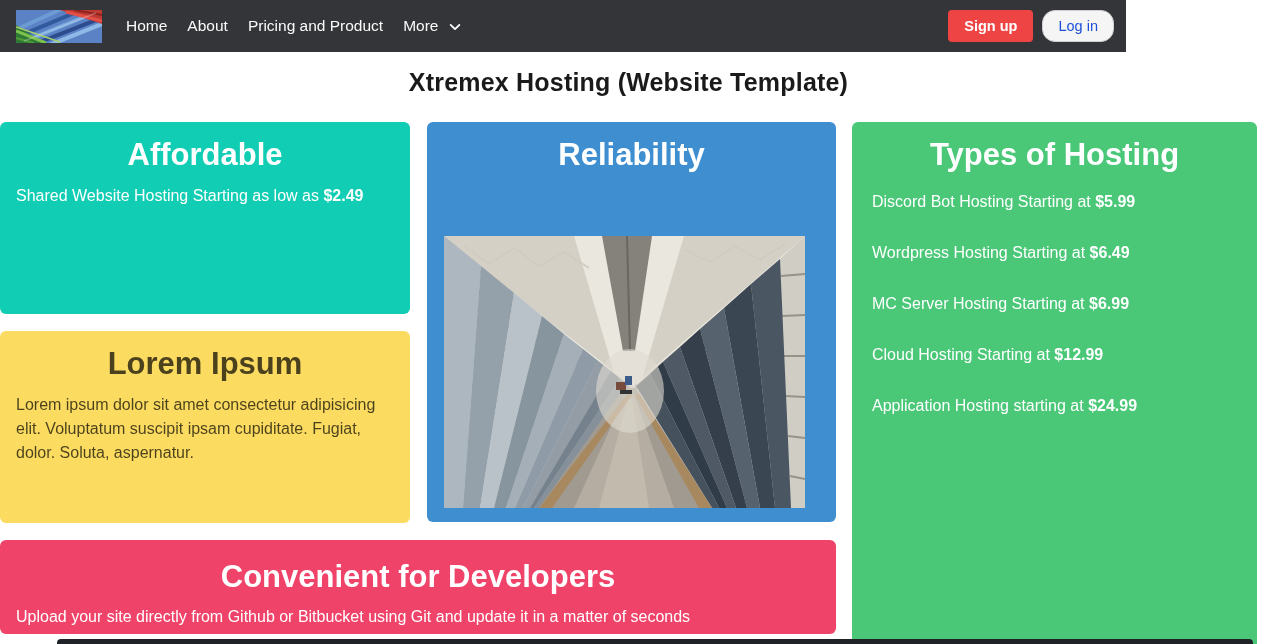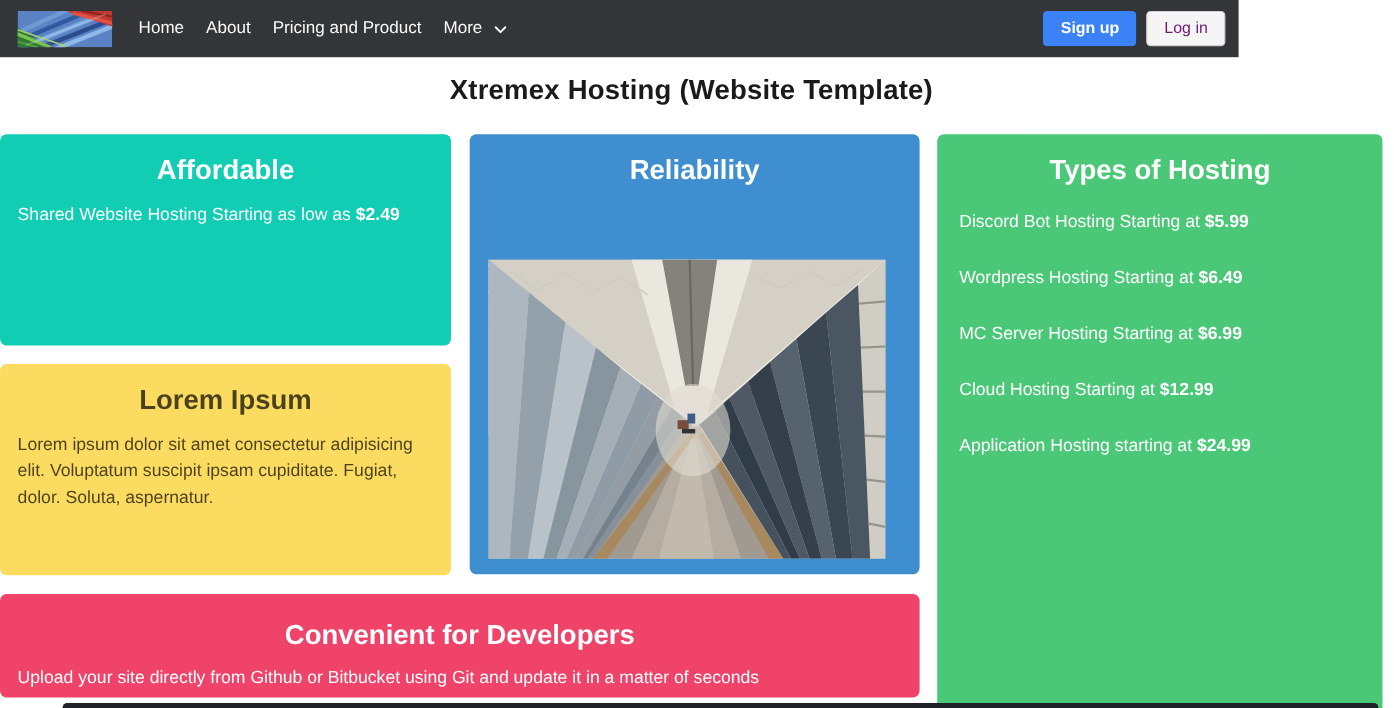--- a/index.html
+++ b/index.html
@@ -9,30 +9,30 @@
   
   .navbar { position:absolute; left:0; top:0; width:1126px; height:52px; background:#333538;
             display:flex; align-items:center; padding:0 12px 0 16px; }
   .logo { width:86px; height:33px; margin-right:14px; display:block; cursor:pointer; }
   .nav-links { display:flex; align-items:center; height:100%; }
   .nav-link { color:#fafafa; font-size:15.5px; padding:0 10px; line-height:52px; cursor:pointer; white-space:nowrap; }
   .nav-link.more { display:flex; align-items:center; gap:10px; }
   .chev { display:inline-block; margin-top:2px; }
   .nav-spacer { flex:1; }
   .btn { border-radius:4px; font-size:14.5px; padding:7px 15px; cursor:pointer; border:1px solid transparent; }
-  .btn-signup { background:#3b82f6; color:#ffffff; font-weight:700; margin-right:9px; }
-  .btn-login  { background:#f5f5f5; color:#701a75; border-color:#cfcfcf; }
+  .btn-signup { background:#ef4444; color:#ffffff; font-weight:700; margin-right:9px; }
+  .btn-login  { background:#f5f5f5; color:#1d4ed8; border-color:#cfcfcf;border-radius:13px; }
 
   
   .page-title { position:absolute; left:0; top:68px; width:1257px; text-align:center;
                 font-size:25px; font-weight:700; color:#1a1a1a; letter-spacing:0.2px; }
 
   
   .card { position:absolute; border-radius:6px; color:#ffffff; }
-  .card-title { padding-top:18px; text-align:center; font-size:25px; font-weight:700; line-height:30px; }
+  .card-title { padding-top:18px; text-align:center; font-size:31px; font-weight:700; line-height:30px; }
   .card-text  { padding:14px 16px 0 16px; font-size:16px; line-height:1.5; }
   .b { font-weight:700; }
 
   .card-affordable { left:0; top:122px; width:410px; height:192px; background:#10cdb3; }
   .card-lorem      { left:0; top:331px; width:410px; height:192px; background:#fbdb60; color:rgba(0,0,0,0.7); }
   .card-reliability{ left:427px; top:122px; width:409px; height:400px; background:#3e8ed0; }
   .card-hosting    { left:852px; top:122px; width:405px; height:540px; background:#4ac878; }
   .card-developers { left:0; top:540px; width:836px; height:94px; background:#f04369; }
   .card-developers .card-title { padding-top:22px; }
   .card-developers .card-text  { padding-top:13px; }

